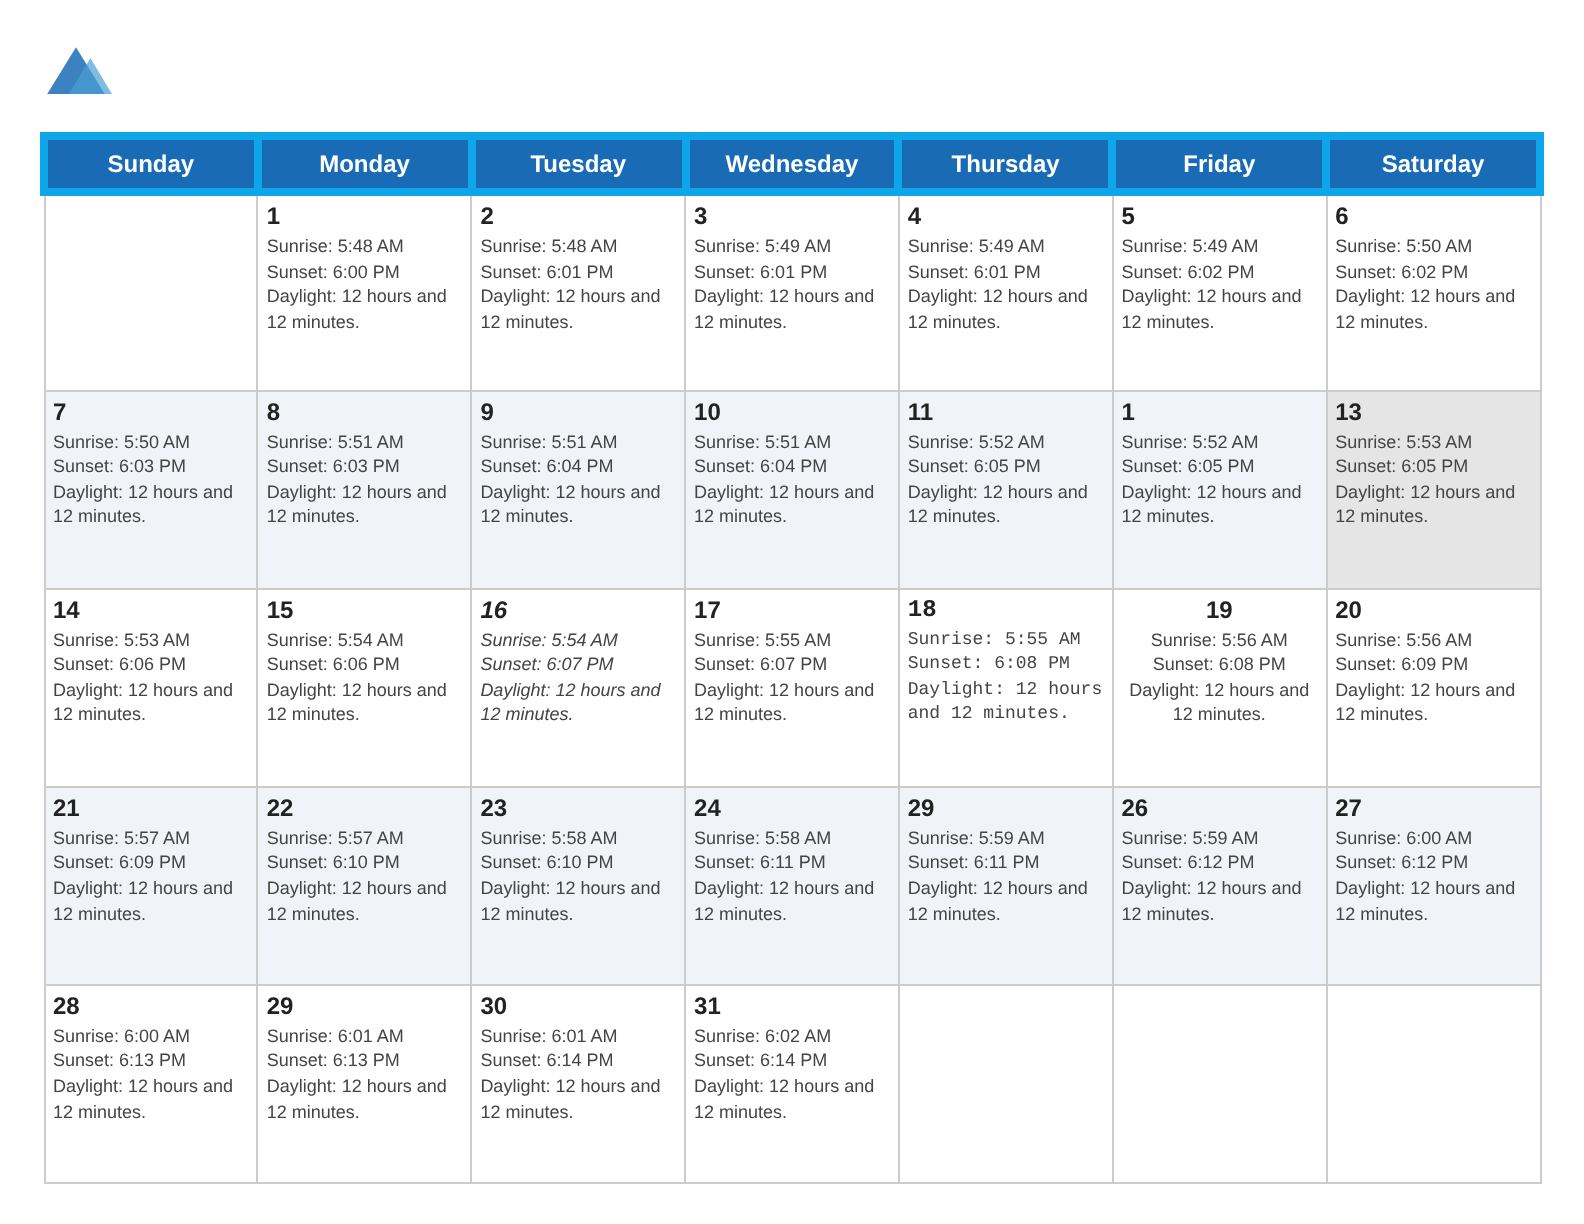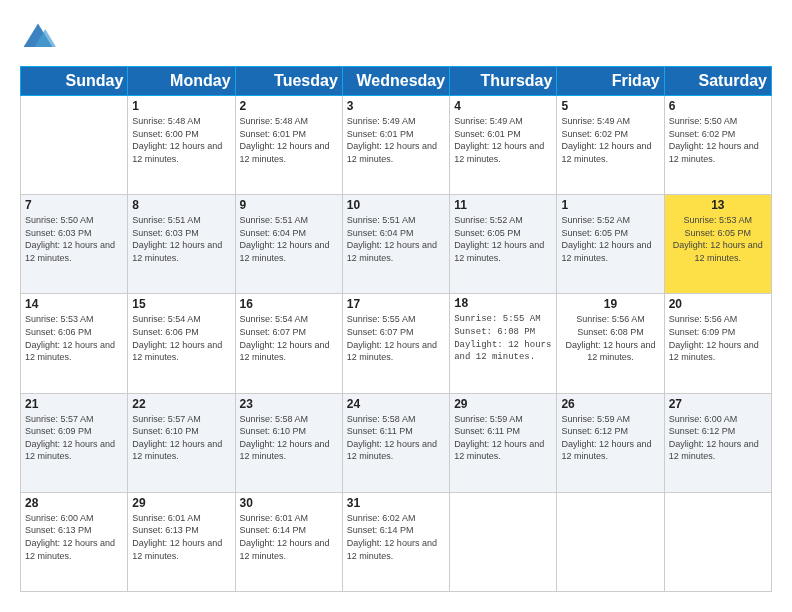--- a/index.html
+++ b/index.html
@@ -54,25 +54,25 @@
       color: #555;
     }
     .calendar-table {
       width: 100%;
       border-collapse: collapse;
       flex: 1;
     }
     .calendar-table th {
       background: #1a6bb5;
       color: white;
-      font-size: 16px;
+      font-size: 12px;
       font-weight: bold;
       padding: 5px 4px;
-      text-align: right;
-      border: 1px solid #0ea5e9;
+      text-align: center;
+      border: 4px solid #0ea5e9;
     }
     .calendar-table td {
       border: 1px solid #ccc;
       vertical-align: top;
       padding: 3px 4px;
       font-size: 9.5px;
       color: #333;
       width: calc(100%/7);
       height: 88px;
     }
@@ -141,26 +141,26 @@
           <td style="background: rgb(255, 255, 255);"><span class="day-number">5</span><span class="day-info">Sunrise: 5:49 AM<br>Sunset: 6:02 PM<br>Daylight: 12 hours and 12 minutes.</span></td>
           <td style="background: rgb(255, 255, 255);"><span class="day-number">6</span><span class="day-info">Sunrise: 5:50 AM<br>Sunset: 6:02 PM<br>Daylight: 12 hours and 12 minutes.</span></td>
         </tr>
         <tr>
           <td style="background: rgb(240, 244, 248);"><span class="day-number">7</span><span class="day-info">Sunrise: 5:50 AM<br>Sunset: 6:03 PM<br>Daylight: 12 hours and 12 minutes.</span></td>
           <td style="background: rgb(240, 244, 248);"><span class="day-number">8</span><span class="day-info">Sunrise: 5:51 AM<br>Sunset: 6:03 PM<br>Daylight: 12 hours and 12 minutes.</span></td>
           <td style="background: rgb(240, 244, 248);"><span class="day-number">9</span><span class="day-info">Sunrise: 5:51 AM<br>Sunset: 6:04 PM<br>Daylight: 12 hours and 12 minutes.</span></td>
           <td style="background: rgb(240, 244, 248);"><span class="day-number">10</span><span class="day-info">Sunrise: 5:51 AM<br>Sunset: 6:04 PM<br>Daylight: 12 hours and 12 minutes.</span></td>
           <td style="background: rgb(240, 244, 248);"><span class="day-number">11</span><span class="day-info">Sunrise: 5:52 AM<br>Sunset: 6:05 PM<br>Daylight: 12 hours and 12 minutes.</span></td>
           <td style="background: rgb(240, 244, 248);"><span class="day-number">1</span><span class="day-info">Sunrise: 5:52 AM<br>Sunset: 6:05 PM<br>Daylight: 12 hours and 12 minutes.</span></td>
-          <td style="background: #fde047; text-align: center;"><span class="day-number">13</span><span class="day-info">Sunrise: 5:53 AM<br>Sunset: 6:05 PM<br>Daylight: 12 hours and 12 minutes.</span></td>
+          <td style="background: #e5e5e5;"><span class="day-number">13</span><span class="day-info">Sunrise: 5:53 AM<br>Sunset: 6:05 PM<br>Daylight: 12 hours and 12 minutes.</span></td>
         </tr>
         <tr>
           <td style="background: rgb(255, 255, 255);"><span class="day-number">14</span><span class="day-info">Sunrise: 5:53 AM<br>Sunset: 6:06 PM<br>Daylight: 12 hours and 12 minutes.</span></td>
           <td style="background: rgb(255, 255, 255);"><span class="day-number">15</span><span class="day-info">Sunrise: 5:54 AM<br>Sunset: 6:06 PM<br>Daylight: 12 hours and 12 minutes.</span></td>
-          <td style="background: rgb(255, 255, 255);"><span class="day-number">16</span><span class="day-info">Sunrise: 5:54 AM<br>Sunset: 6:07 PM<br>Daylight: 12 hours and 12 minutes.</span></td>
+          <td style="background: rgb(255, 255, 255); font-style: italic;"><span class="day-number">16</span><span class="day-info">Sunrise: 5:54 AM<br>Sunset: 6:07 PM<br>Daylight: 12 hours and 12 minutes.</span></td>
           <td style="background: rgb(255, 255, 255);"><span class="day-number">17</span><span class="day-info">Sunrise: 5:55 AM<br>Sunset: 6:07 PM<br>Daylight: 12 hours and 12 minutes.</span></td>
           <td style="background: rgb(255, 255, 255); font-family: Liberation Mono, monospace;"><span class="day-number">18</span><span class="day-info">Sunrise: 5:55 AM<br>Sunset: 6:08 PM<br>Daylight: 12 hours and 12 minutes.</span></td>
           <td style="background: rgb(255, 255, 255); text-align: center;"><span class="day-number">19</span><span class="day-info">Sunrise: 5:56 AM<br>Sunset: 6:08 PM<br>Daylight: 12 hours and 12 minutes.</span></td>
           <td style="background: rgb(255, 255, 255);"><span class="day-number">20</span><span class="day-info">Sunrise: 5:56 AM<br>Sunset: 6:09 PM<br>Daylight: 12 hours and 12 minutes.</span></td>
         </tr>
         <tr>
           <td style="background: rgb(240, 244, 248);"><span class="day-number">21</span><span class="day-info">Sunrise: 5:57 AM<br>Sunset: 6:09 PM<br>Daylight: 12 hours and 12 minutes.</span></td>
           <td style="background: rgb(240, 244, 248);"><span class="day-number">22</span><span class="day-info">Sunrise: 5:57 AM<br>Sunset: 6:10 PM<br>Daylight: 12 hours and 12 minutes.</span></td>
           <td style="background: rgb(240, 244, 248);"><span class="day-number">23</span><span class="day-info">Sunrise: 5:58 AM<br>Sunset: 6:10 PM<br>Daylight: 12 hours and 12 minutes.</span></td>
           <td style="background: rgb(240, 244, 248);"><span class="day-number">24</span><span class="day-info">Sunrise: 5:58 AM<br>Sunset: 6:11 PM<br>Daylight: 12 hours and 12 minutes.</span></td>

